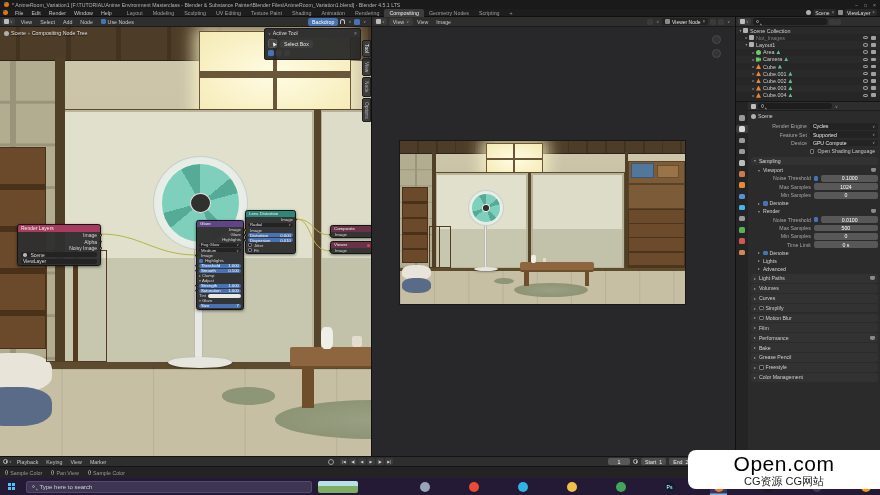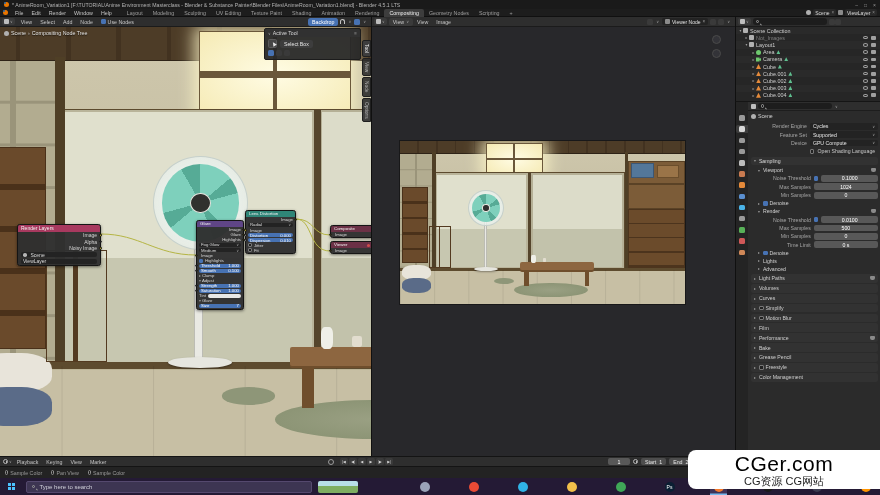--- a/index.html
+++ b/index.html
@@ -1104,17 +1104,17 @@
           <span class="tb-app-icon" style="background: rgb(61, 61, 82);"></span>
         </span>
 
         <span class="tb-app">
           <span class="tb-app-icon" style="background: rgb(255, 149, 0);"></span>
         </span>
       </div>
   </div>
 
   <div id="watermark">
-    <div class="wm-title">CGer.com</div>
+    <div class="wm-title">Open.com</div>
     <div class="wm-sub">CG资源 CG网站</div>
   </div>
 
 </div>
 
 </body></html>

